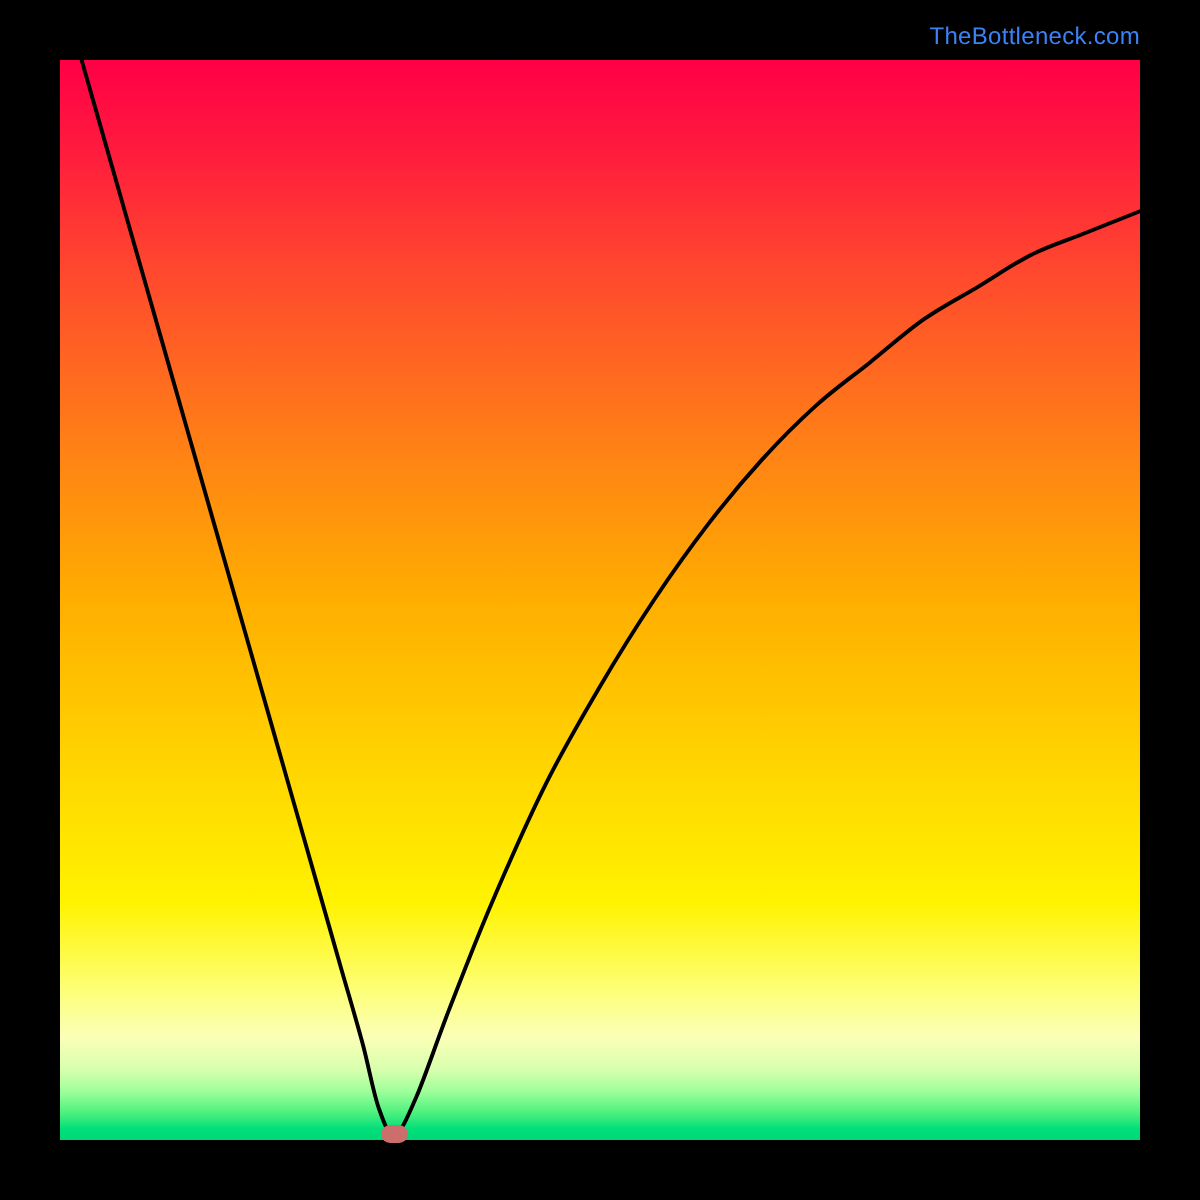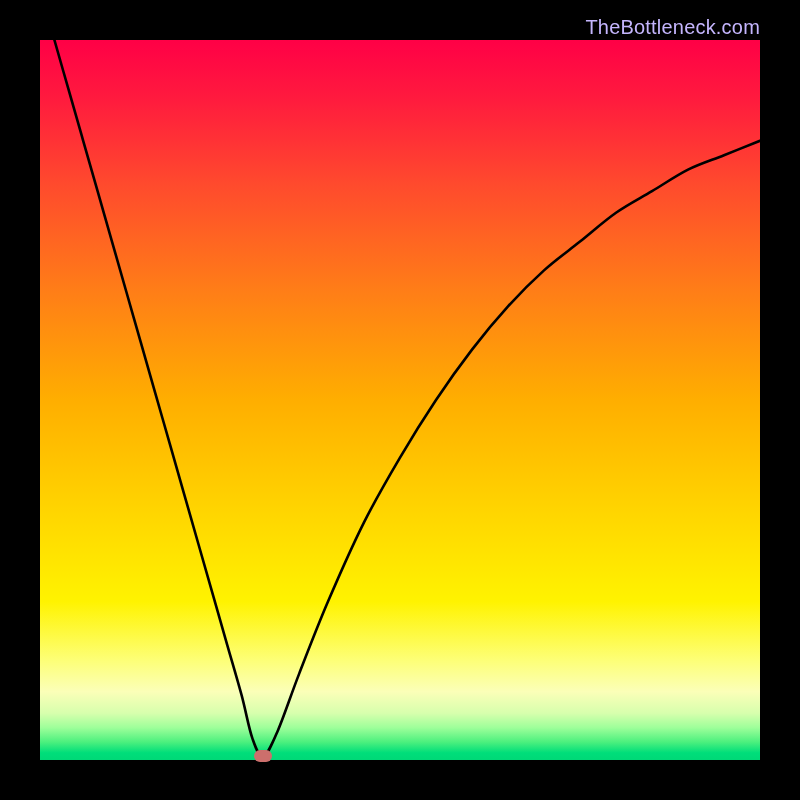--- a/index.html
+++ b/index.html
@@ -26,22 +26,22 @@
     position: absolute;
     inset: 0;
     width: 720px;
     height: 720px;
   }
   .watermark {
     position: absolute;
     top: 16px;
     right: 40px;
     font-family: Arial, sans-serif;
-    font-size: 20px;
-    color: #c4b5fd;
+    font-size: 16px;
+    color: #3b82f6;
     letter-spacing: 0.2px;
   }
   .marker {
     position: absolute;
     width: 18px;
     height: 12px;
     border-radius: 6px;
     background: #cc6f6c;
   }
 </style>

